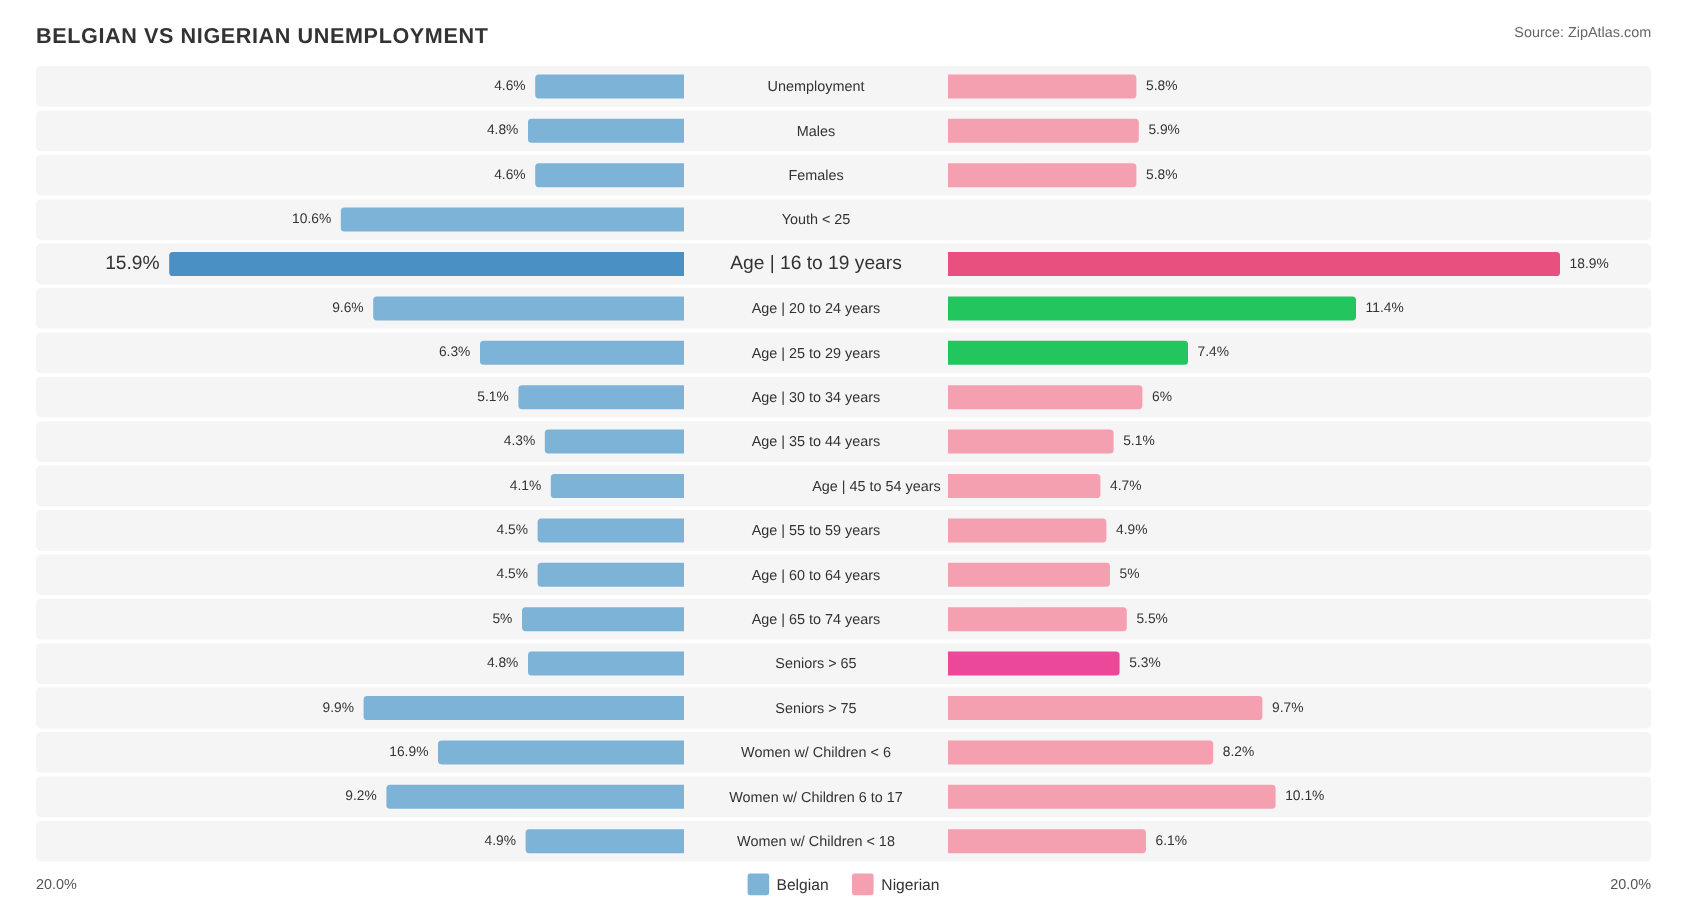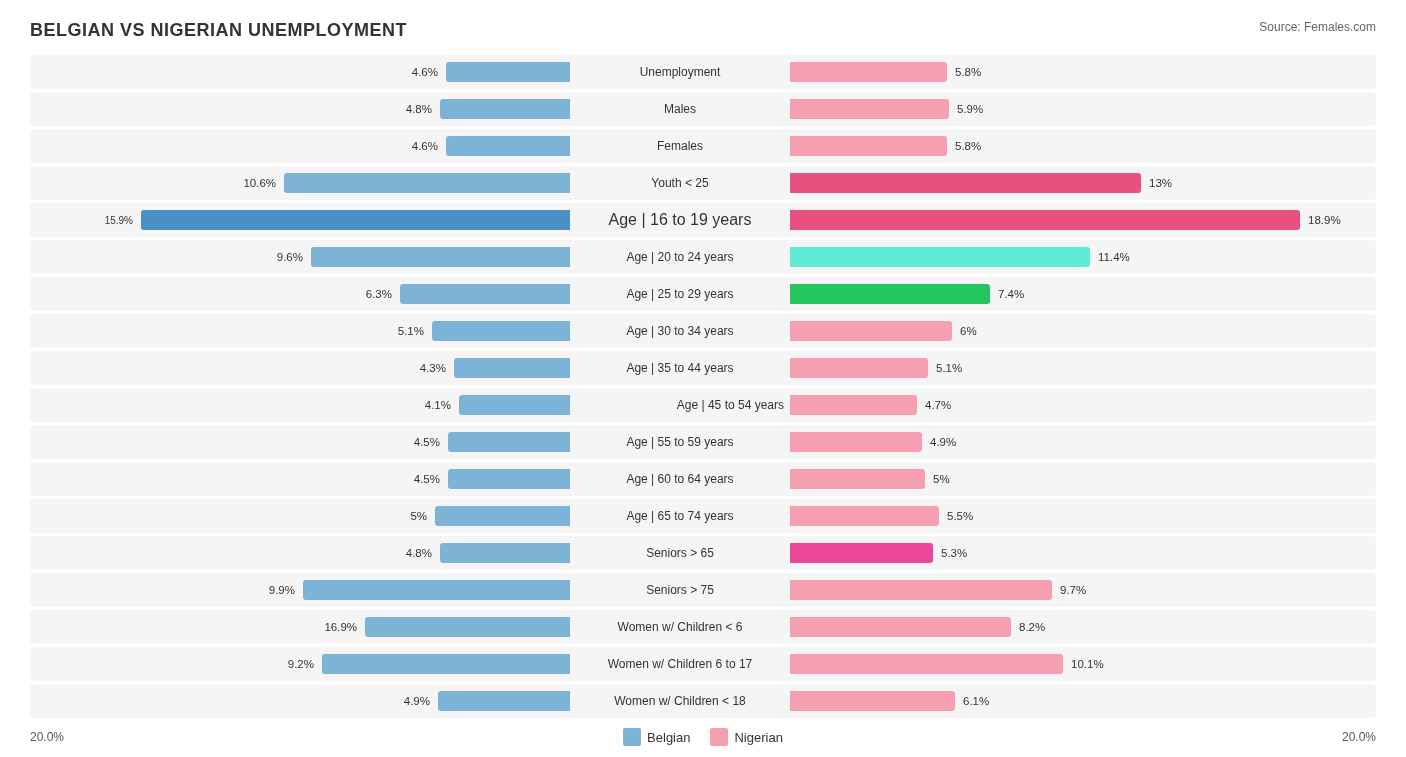--- a/index.html
+++ b/index.html
@@ -141,21 +141,21 @@
     }
     .bg-blue { background: #7eb3d8; }
     .bg-pink { background: #f4a0b0; }
   </style>
 </head>
 <body>
 
 <div class="chart-container">
   <div class="chart-header">
     <div class="chart-title">BELGIAN VS NIGERIAN UNEMPLOYMENT</div>
-    <div class="chart-source">Source: Females.com</div>
+    <div class="chart-source">Source: ZipAtlas.com</div>
   </div>
 
   <div class="chart-body" id="chart-body">
   <div class="bar-row" style="margin-bottom: 3px;">
       <div class="bars-wrapper">
         <div class="left-section" style="width:540px; flex:none; position:relative; height:26px; display:flex; align-items:center; justify-content:flex-end;">
           <div class="left-bar" style="height:20px; width:124px; background:#7eb3d8; border-radius:3px 0 0 3px; position:relative;">
             <span class="left-value" style="position:absolute; right:calc(100% + 4px); top:50%; transform:translateY(-50%); font-size:11.5px; color:#333; white-space:nowrap;">
               4.6%
             </span>
@@ -220,34 +220,27 @@
         <div class="left-section" style="width:540px; flex:none; position:relative; height:26px; display:flex; align-items:center; justify-content:flex-end;">
           <div class="left-bar" style="height:20px; width:286px; background:#7eb3d8; border-radius:3px 0 0 3px; position:relative;">
             <span class="left-value" style="position:absolute; right:calc(100% + 4px); top:50%; transform:translateY(-50%); font-size:11.5px; color:#333; white-space:nowrap;">
               10.6%
             </span>
           </div>
         </div>
         <div class="center-label" style="width:220px; text-align:center; font-size:12px; color:#333; flex-shrink:0; z-index:2; white-space:nowrap; padding:0 6px;">
           Youth &lt; 25
         </div>
-        <div class="right-section" style="width:540px; flex:none; position:relative; height:26px; display:flex; align-items:center; justify-content:flex-start;">
-          <div class="right-bar highlight-right-bar" style="height:20px; width:351px; background:#e85080; border-radius:0 3px 3px 0; position:relative;">
-            <span class="right-value" style="position:absolute; left:calc(100% + 4px); top:50%; transform:translateY(-50%); font-size:11.5px; color:#333; white-space:nowrap;">
-              13%
-            </span>
-          </div>
-        </div>
       </div>
     </div>
       <div class="bar-row" style="margin-bottom: 3px;">
       <div class="bars-wrapper">
         <div class="left-section" style="width:540px; flex:none; position:relative; height:26px; display:flex; align-items:center; justify-content:flex-end;">
           <div class="left-bar highlight-left-bar" style="height:20px; width:429px; background:#4a90c4; border-radius:3px 0 0 3px; position:relative;">
-            <span class="left-value" style="position:absolute; right:calc(100% + 4px); top:50%; transform:translateY(-50%); font-size:10px; color:#333; white-space:nowrap;">
+            <span class="left-value" style="position:absolute; right:calc(100% + 4px); top:50%; transform:translateY(-50%); font-size:16px; color:#333; white-space:nowrap;">
               15.9%
             </span>
           </div>
         </div>
         <div class="center-label" style="width:220px; text-align:center; font-size:16px; color:#333; flex-shrink:0; z-index:2; white-space:nowrap; padding:0 6px;">
           Age | 16 to 19 years
         </div>
         <div class="right-section" style="width:540px; flex:none; position:relative; height:26px; display:flex; align-items:center; justify-content:flex-start;">
           <div class="right-bar highlight-right-bar" style="height:20px; width:510px; background:#e85080; border-radius:0 3px 3px 0; position:relative;">
             <span class="right-value" style="position:absolute; left:calc(100% + 4px); top:50%; transform:translateY(-50%); font-size:11.5px; color:#333; white-space:nowrap;">
@@ -263,21 +256,21 @@
           <div class="left-bar" style="height:20px; width:259px; background:#7eb3d8; border-radius:3px 0 0 3px; position:relative;">
             <span class="left-value" style="position:absolute; right:calc(100% + 4px); top:50%; transform:translateY(-50%); font-size:11.5px; color:#333; white-space:nowrap;">
               9.6%
             </span>
           </div>
         </div>
         <div class="center-label" style="width:220px; text-align:center; font-size:12px; color:#333; flex-shrink:0; z-index:2; white-space:nowrap; padding:0 6px;">
           Age | 20 to 24 years
         </div>
         <div class="right-section" style="width:540px; flex:none; position:relative; height:26px; display:flex; align-items:center; justify-content:flex-start;">
-          <div class="right-bar" style="height:20px; width:300px; background:#5eead4; border-radius:0 3px 3px 0; position:relative;">
+          <div class="right-bar" style="height:20px; width:340px; background:#22c55e; border-radius:0 3px 3px 0; position:relative;">
             <span class="right-value" style="position:absolute; left:calc(100% + 4px); top:50%; transform:translateY(-50%); font-size:11.5px; color:#333; white-space:nowrap;">
               11.4%
             </span>
           </div>
         </div>
       </div>
     </div>
       <div class="bar-row" style="margin-bottom: 3px;">
       <div class="bars-wrapper">
         <div class="left-section" style="width:540px; flex:none; position:relative; height:26px; display:flex; align-items:center; justify-content:flex-end;">

